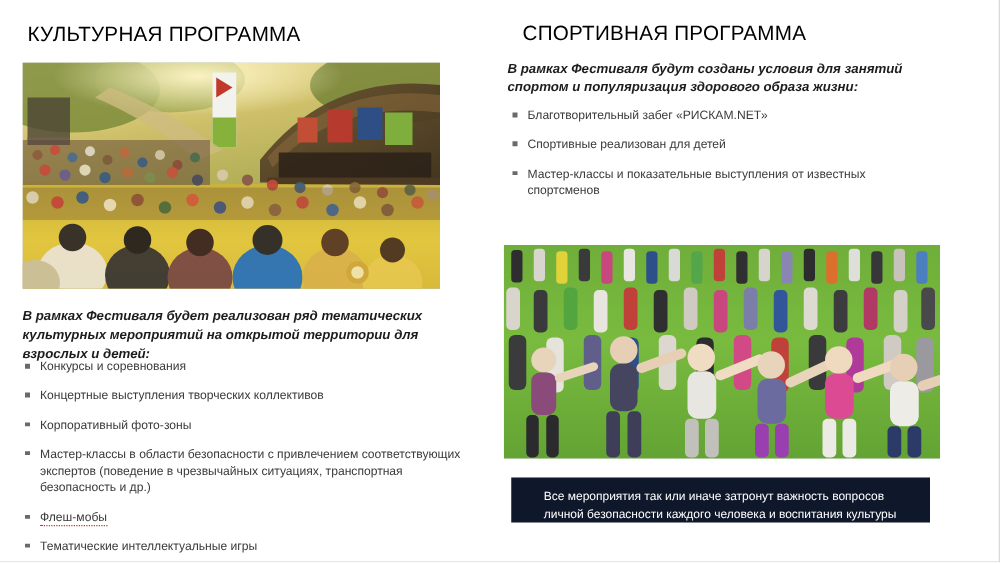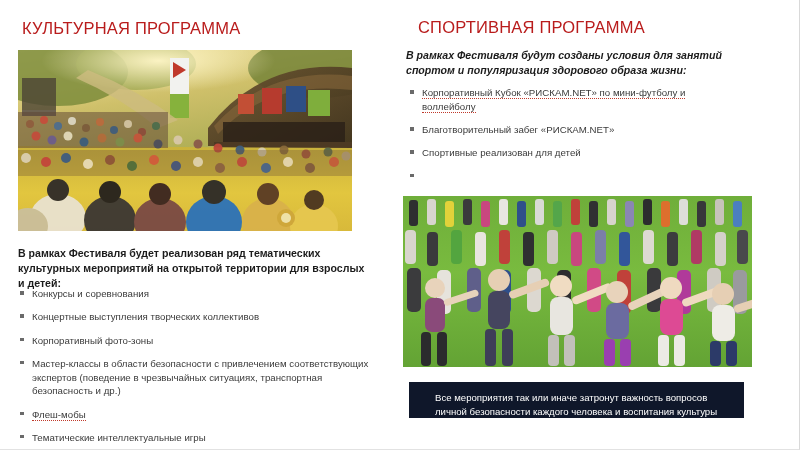--- a/index.html
+++ b/index.html
@@ -30,21 +30,21 @@
   }
   #col-left  { left: 0;   width: 396px; height: 450px; }
   #col-right { left: 396px; width: 404px; height: 450px; }
 
   
   .section-title {
     position: absolute;
     font-size: 16.5px;
     font-weight: 400;
     letter-spacing: .2px;
-    color: #b91c1c;
+    color: #000000;
     white-space: nowrap;
   }
   #title-cultural { left: 22px; top: 19px; }
   #title-sport    { left: 22px; top: 18px; }
 
   
   .photo {
     position: absolute;
     overflow: hidden;
     background: #ddd;
@@ -58,21 +58,21 @@
   .photo svg { display: block; width: 100%; height: 100%; }
 
   
   .lead {
     position: absolute;
     font-size: 10.6px;
     font-weight: bold;
     line-height: 1.42;
     color: #1c1c1c;
   }
-  #lead-cultural { left: 18px; top: 246px; width: 352px; }
+  #lead-cultural { left: 18px; top: 246px; width: 352px; font-style: italic; }
   #lead-sport    { left: 10px; top: 48px; width: 332px; font-style: italic; }
 
   .bullets {
     position: absolute;
     list-style: none;
     margin: 0;
     padding: 0;
   }
   #bullets-cultural { left: 18px; top: 287px; width: 360px; }
   #bullets-sport    { left: 12px; top: 86px;  width: 330px; }
@@ -284,32 +284,29 @@
 
   <div class="col" id="col-right">
 
     <div class="section-title" id="title-sport">СПОРТИВНАЯ ПРОГРАММА</div>
 
     <div class="lead" id="lead-sport">В рамках Фестиваля будут созданы условия для занятий спортом и популяризация здорового образа жизни:</div>
 
     <ul class="bullets" id="bullets-sport">
       <li>
         <span class="bullet-mark"></span>
-        <span class="spell">Корпоративный Кубок «РИСКАМ.NET» по мини-футболу и воллейболу</span>
-      </li>
-      <li>
-        <span class="bullet-mark"></span>
         <span>Благотворительный забег «РИСКАМ.NET»</span>
       </li>
       <li>
         <span class="bullet-mark"></span>
         <span>Спортивные реализован для детей</span>
       </li>
       <li>
         <span class="bullet-mark"></span>
+        <span>Мастер-классы и показательные выступления от известных спортсменов</span>
       </li>
     </ul>
 
     <div class="photo" id="photo-fitness">
       <svg viewBox="0 0 349 171" preserveAspectRatio="none" aria-hidden="true">
         <defs>
           <linearGradient id="gField" x1="0" y1="0" x2="0" y2="1">
             <stop offset="0%" stop-color="#6fae3a"></stop>
             <stop offset="45%" stop-color="#79bb3f"></stop>
             <stop offset="100%" stop-color="#63a334"></stop>

